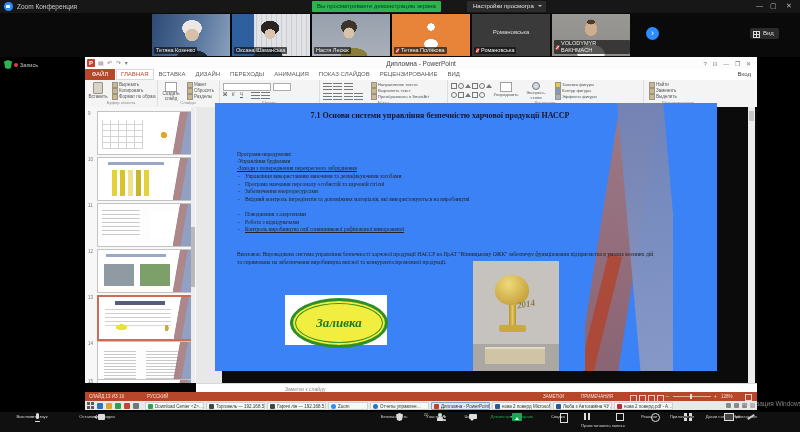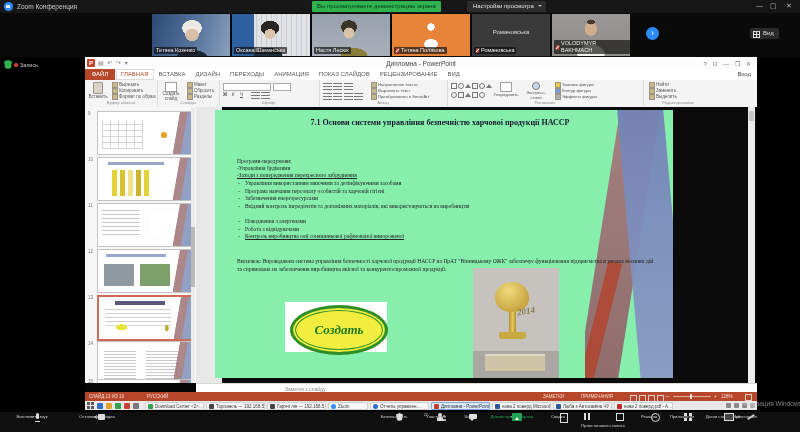--- a/index.html
+++ b/index.html
@@ -100,22 +100,22 @@
   .thumb::after{content:"";position:absolute;right:0;top:0;width:20%;height:100%;
       background:linear-gradient(100deg,transparent 25%,#9d7276 28% 55%,#7d8fb8 58% 100%);opacity:.85;}
   .thumb.sel{border:2px solid #cf6b52;}
   .tscroll{left:106px;top:50px;width:4px;height:276px;background:#ededed;}
   .tscroll::after{content:"";position:absolute;left:0;top:120px;width:4px;height:60px;background:#b9b9b9;}
   .slidearea{left:111px;top:50px;width:561px;height:276px;background:#0b0b0b;}
   .slidegray{left:111px;top:50px;width:26px;height:276px;background:#e8e8e8;}
   .pscroll{left:663px;top:50px;width:7px;height:276px;background:#ececec;}
   .pscroll::before{content:"";position:absolute;left:1px;top:4px;width:5px;height:10px;background:#c6c6c6;}
   
-  .slide{left:130px;top:53px;width:458px;height:268px;background:#86efac;overflow:hidden;
-         font-family:"Liberation Serif",serif;color:#222;}
+  .slide{left:130px;top:46px;width:458px;height:268px;background:#3b82f6;overflow:hidden;
+         font-family:"Liberation Serif",serif;color:#222;padding-left:44px;}
   .art{position:absolute;left:370px;top:0;width:88px;height:268px;overflow:hidden;}
   .art .red{position:absolute;left:14px;top:-30px;width:40px;height:330px;transform:rotate(9deg);
             background:linear-gradient(180deg,#a87a7e,#8f5f66);opacity:.92;border-radius:14px;}
   .art .blue{position:absolute;left:44px;top:-30px;width:46px;height:330px;transform:rotate(-5deg);
              background:linear-gradient(180deg,#6f81b4,#8d9cc7);opacity:.95;border-radius:14px;}
   .art .red2{position:absolute;left:4px;top:150px;width:14px;height:160px;transform:rotate(14deg);
              background:#b0452f;opacity:.85;}
   .stitle{position:absolute;left:65px;top:8px;width:320px;text-align:center;font-weight:bold;
           font-size:8px;line-height:10px;color:#15152e;}
   .sline{position:absolute;left:22px;font-size:5.5px;line-height:7px;white-space:nowrap;}
@@ -400,21 +400,21 @@
       <div class="sbul" style="top:70px;">Управління використанням миючими та дезінфікуючими засобами</div>
       <div class="sbul" style="top:77.5px;">Програма навчання персоналу особистій та харчовій гігієні</div>
       <div class="sbul" style="top:85px;">Забезпечення енергоресурсами</div>
       <div class="sbul" style="top:92.5px;">Вхідний контроль інгредієнтів та допоміжних матеріалів, які використовуються на виробництві</div>
       <div class="sbul" style="top:108px;">Поводження з алергенами</div>
       <div class="sbul" style="top:115.5px;">Робота з відвідувачами</div>
       <div class="sbul u" style="top:123px;width:300px;">Контроль виробництва олії соняшникової рафінованої вимороженої</div>
       <div class="sconc">Висновок: Впроваджена система управління безпечності харчової продукції НАССР на ПрАТ "Вінницькому ОЖК" забезпечує функціювання підприємства в умовах воєнних дій та спрямована на забезпечення виробництва якісної та конкурентоспроможної продукції.</div>
       <div class="logocard">
         <div class="logo">
-          <span class="logotxt">Создать</span>
+          <span class="logotxt">Заливка</span>
         </div>
       </div>
       <div class="trophy">
         <div class="bowl"></div>
         <div class="stem"></div>
         <div class="tbase"></div>
         <div class="plinth"></div>
         <div class="tyear">2014</div>
       </div>
     </div>

